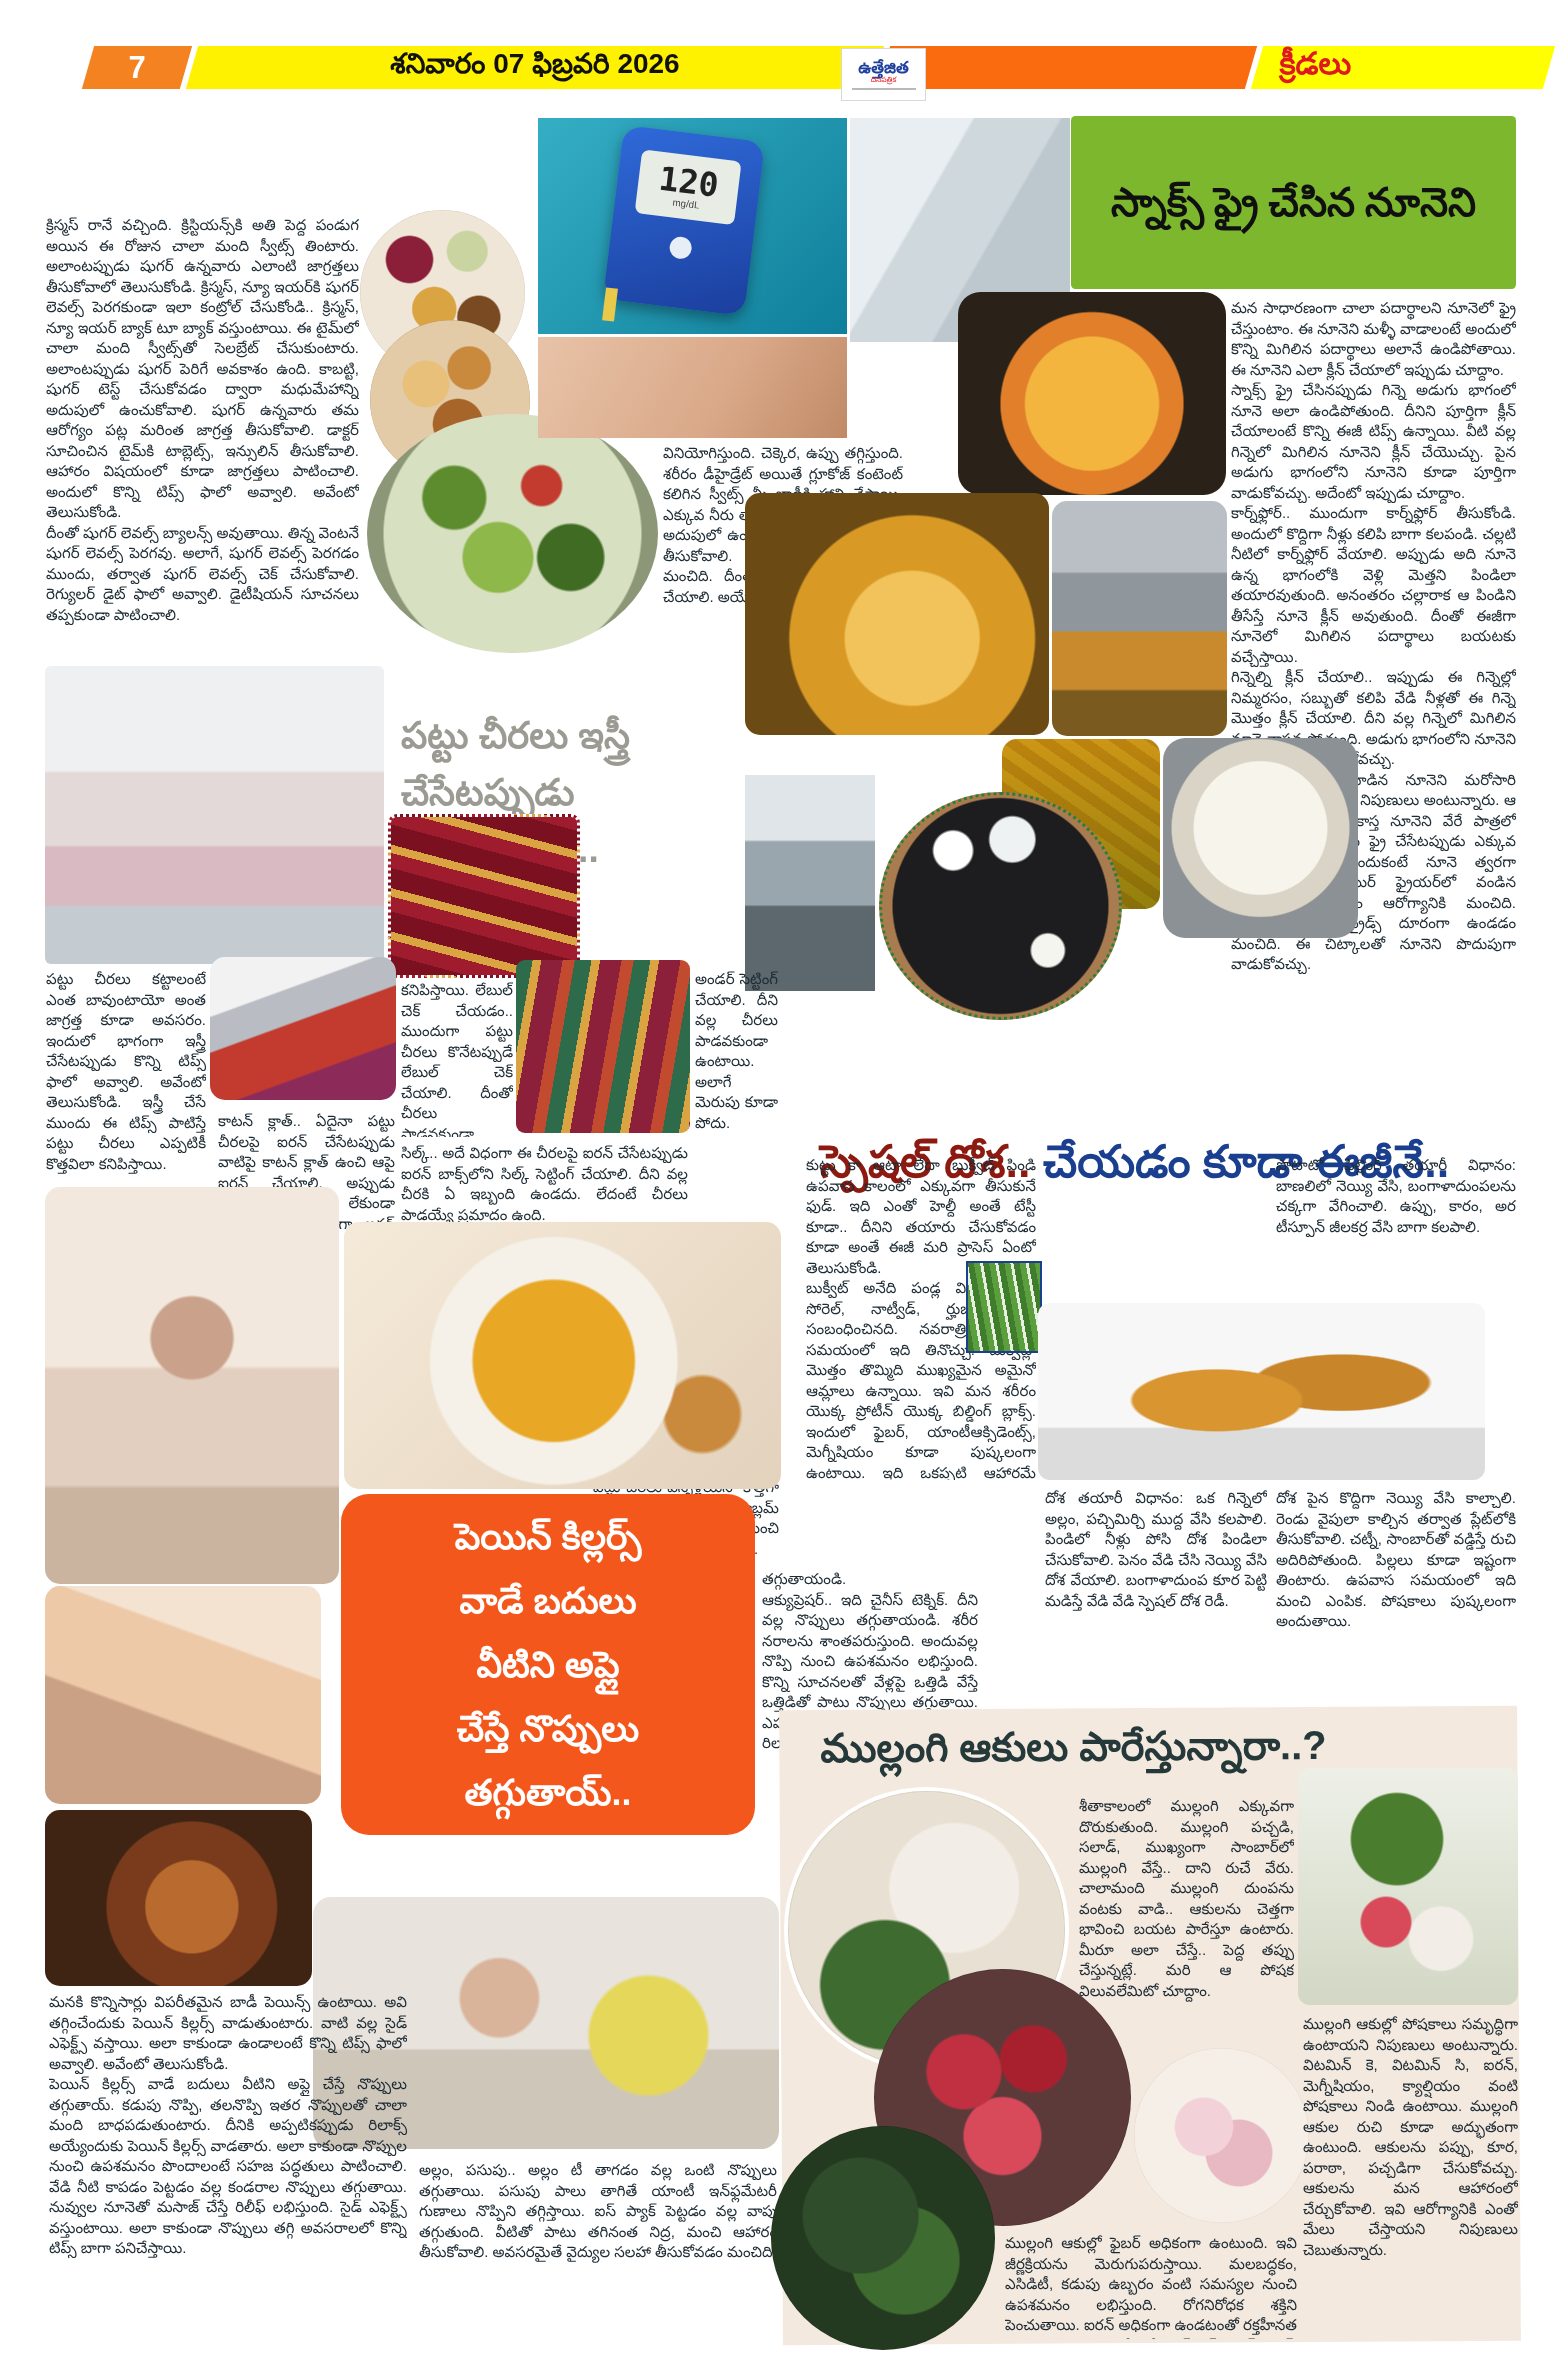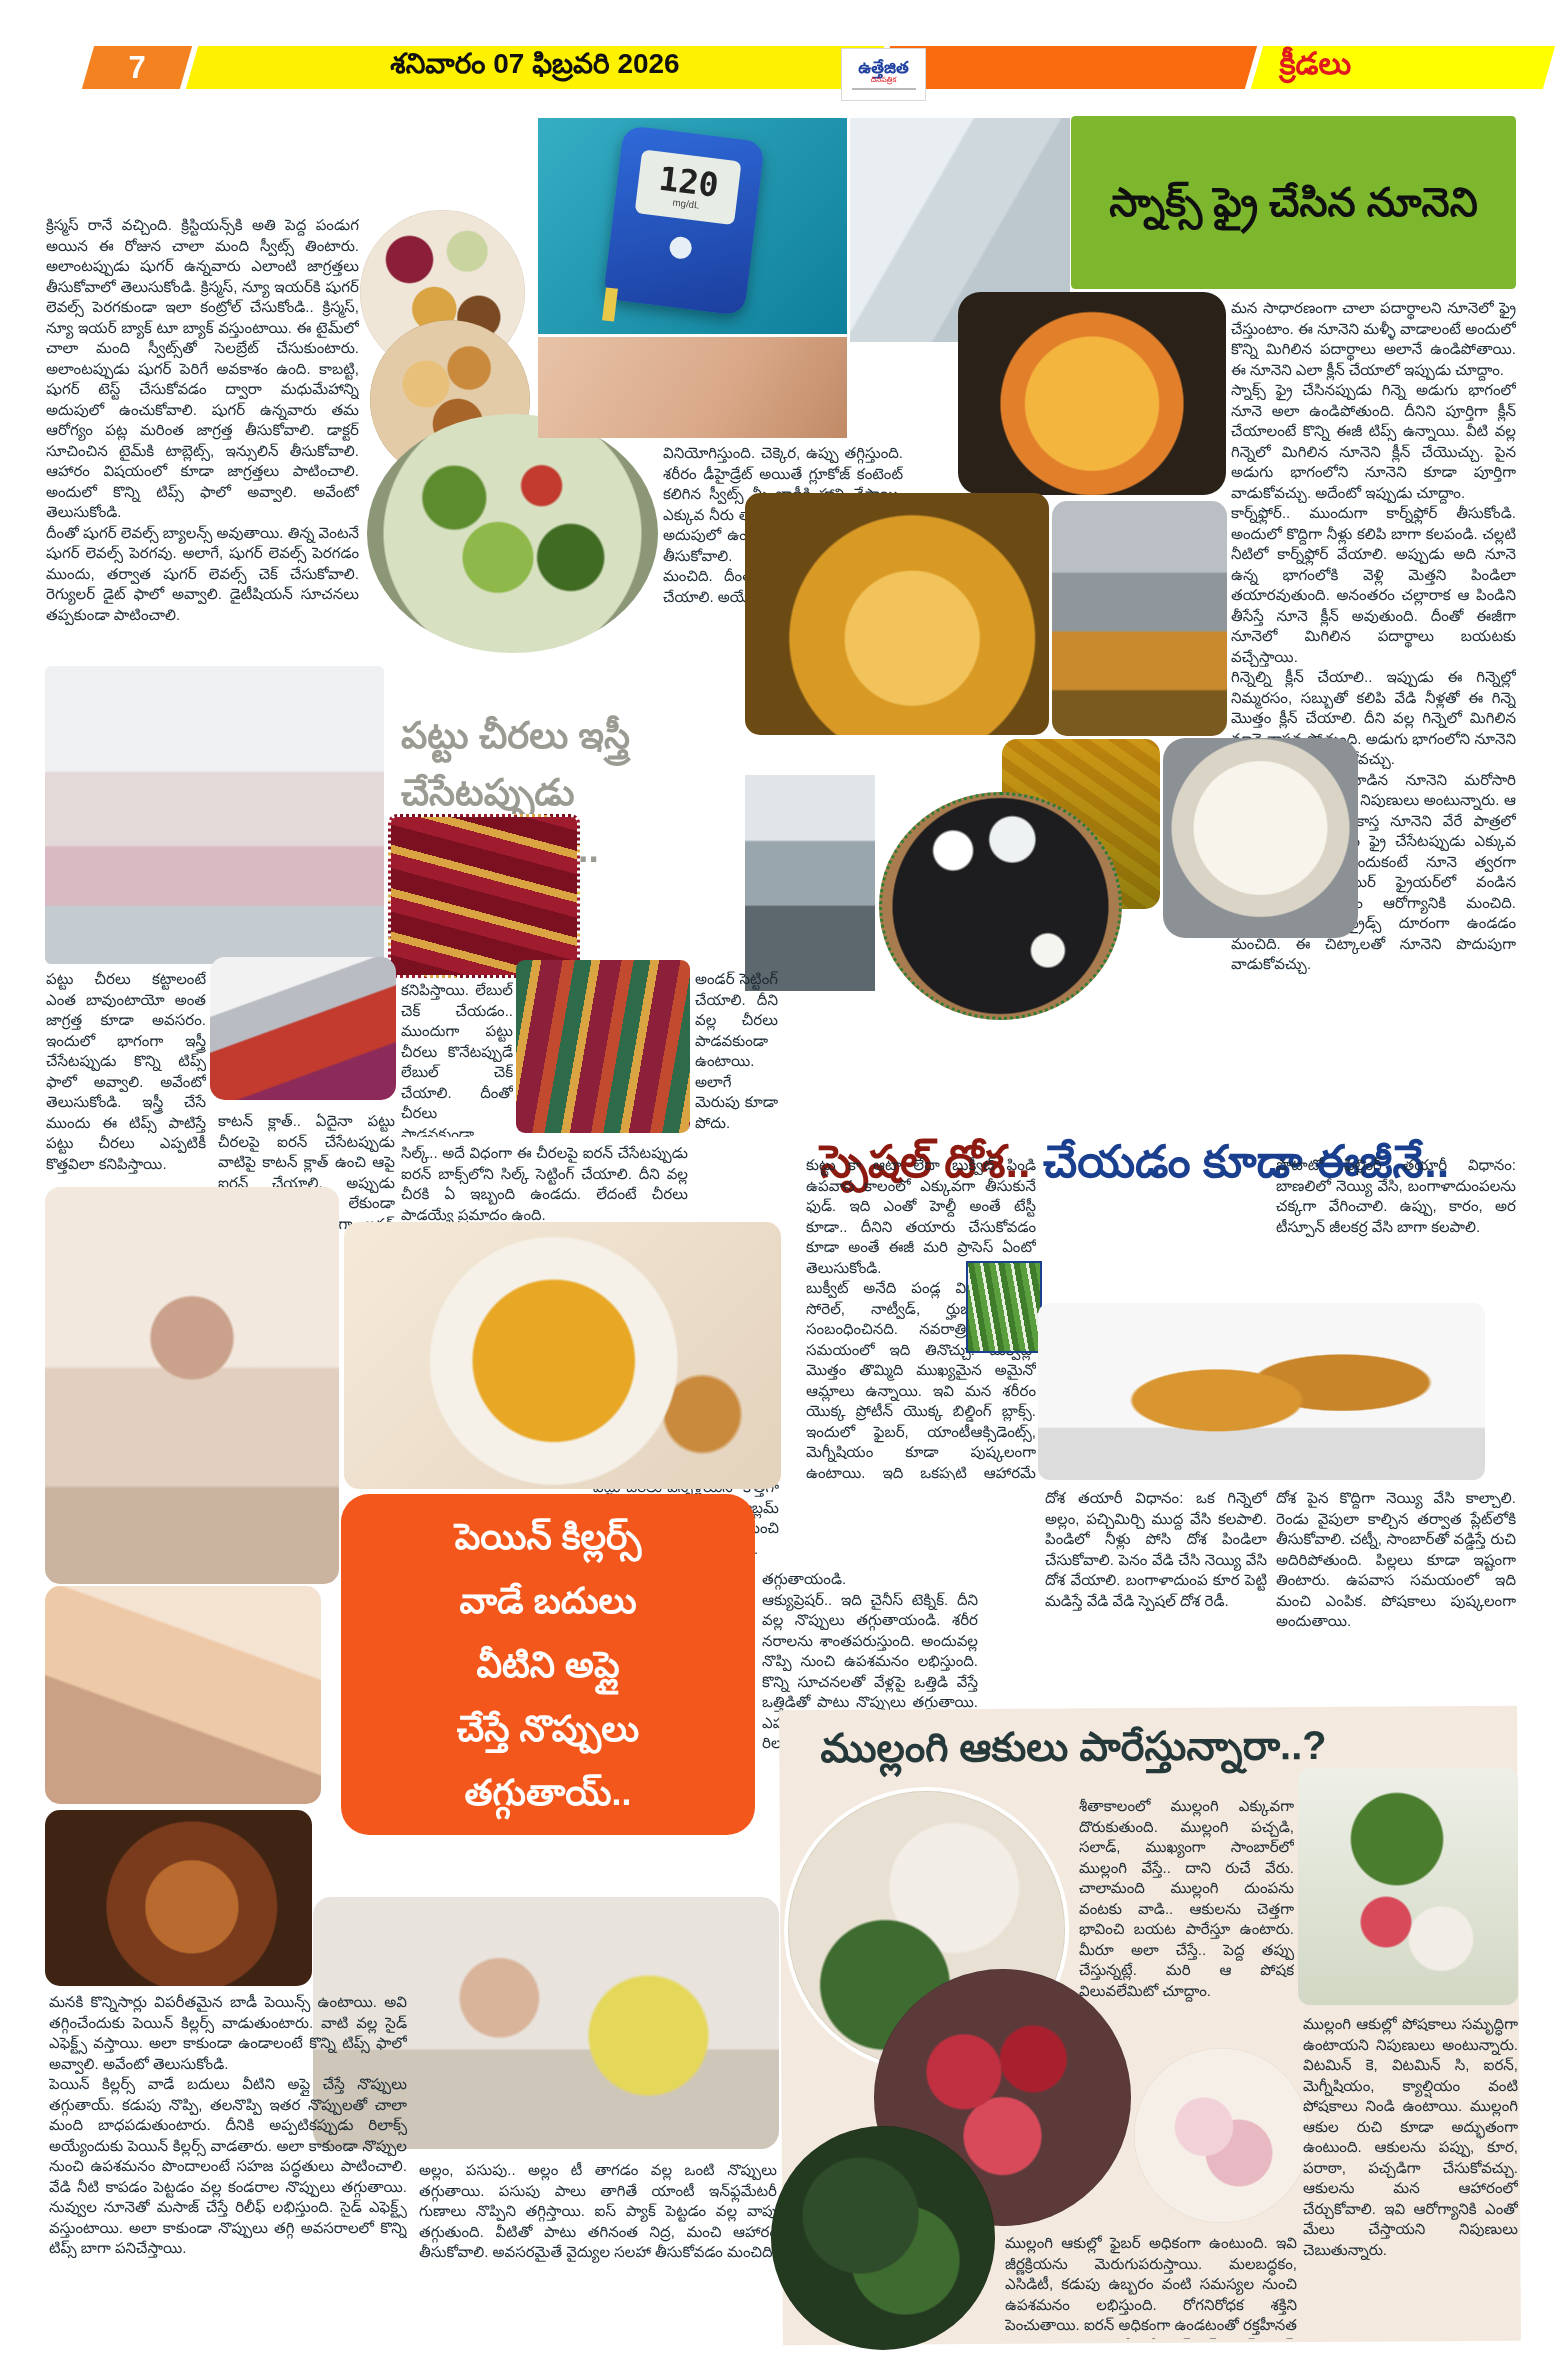--- a/index.html
+++ b/index.html
@@ -12,21 +12,21 @@
   .pagenum{font-size:31px;font-weight:bold;color:#ffffff;}
   .dateline{font-size:28px;font-weight:bold;color:#111;}
   .sectionline{font-size:31px;font-weight:bold;color:#e01820;}
   .masthead{position:absolute;left:841px;top:48px;width:83px;height:51px;background:#fff;
             border:0.7px solid #d8d8d8;display:flex;flex-direction:column;align-items:center;justify-content:center;z-index:5;}
   .mast-title{font-size:16.4px;font-weight:bold;color:#1d3f9e;line-height:16.4px;}
   .mast-sub{font-size:7.5px;font-weight:normal;color:#e01820;}
   .mast-bar{width:64px;height:2.2px;background:#b9b9b9;margin-top:2.2px;}
   
   .h-sugar{font-size:46px;font-weight:bold;color:#ae3418;line-height:80px;}
-  .greenbox{background:#7cb72e;border-radius:4.5px;display:flex;flex-direction:column;justify-content:center;}
+  .greenbox{background:#7cb72e;border-radius:4.5px;display:flex;flex-direction:column;justify-content:center;font-family:Liberation Serif, serif;}
   .h-oil{font-size:40px;font-weight:bold;color:#101010;line-height:69px;text-align:center;}
   .h-silk{font-size:37px;font-weight:bold;color:#9b9b93;line-height:57px;}
   .h-dosa-red{font-size:45px;font-weight:bold;color:#8c1a10;}
   .h-dosa-blue{font-size:45px;font-weight:bold;color:#1b3f8f;}
   .h-radish{font-size:40px;font-weight:bold;color:#26393a;}
   
   .bt{font-size:15px;line-height:20.5px;color:#1c2a33;white-space:pre-line;overflow:hidden;text-align:justify;}
   .obox{background:#f4571b;border-radius:28px;display:flex;align-items:center;justify-content:center;z-index:4;}
   .obox-text{font-size:36px;line-height:64px;font-weight:bold;color:#ffffff;text-align:center;white-space:pre-line;}
   .creambox{background:#f4e9df;transform:rotate(-0.35deg);}

